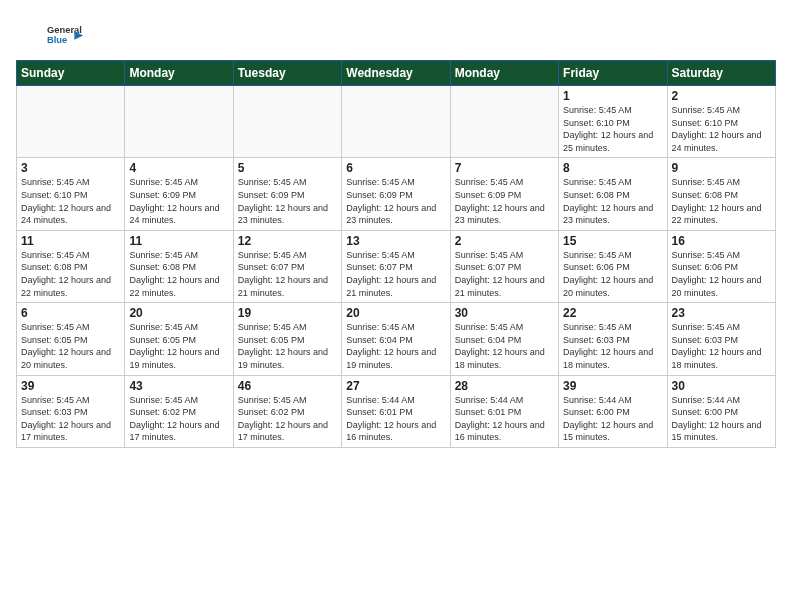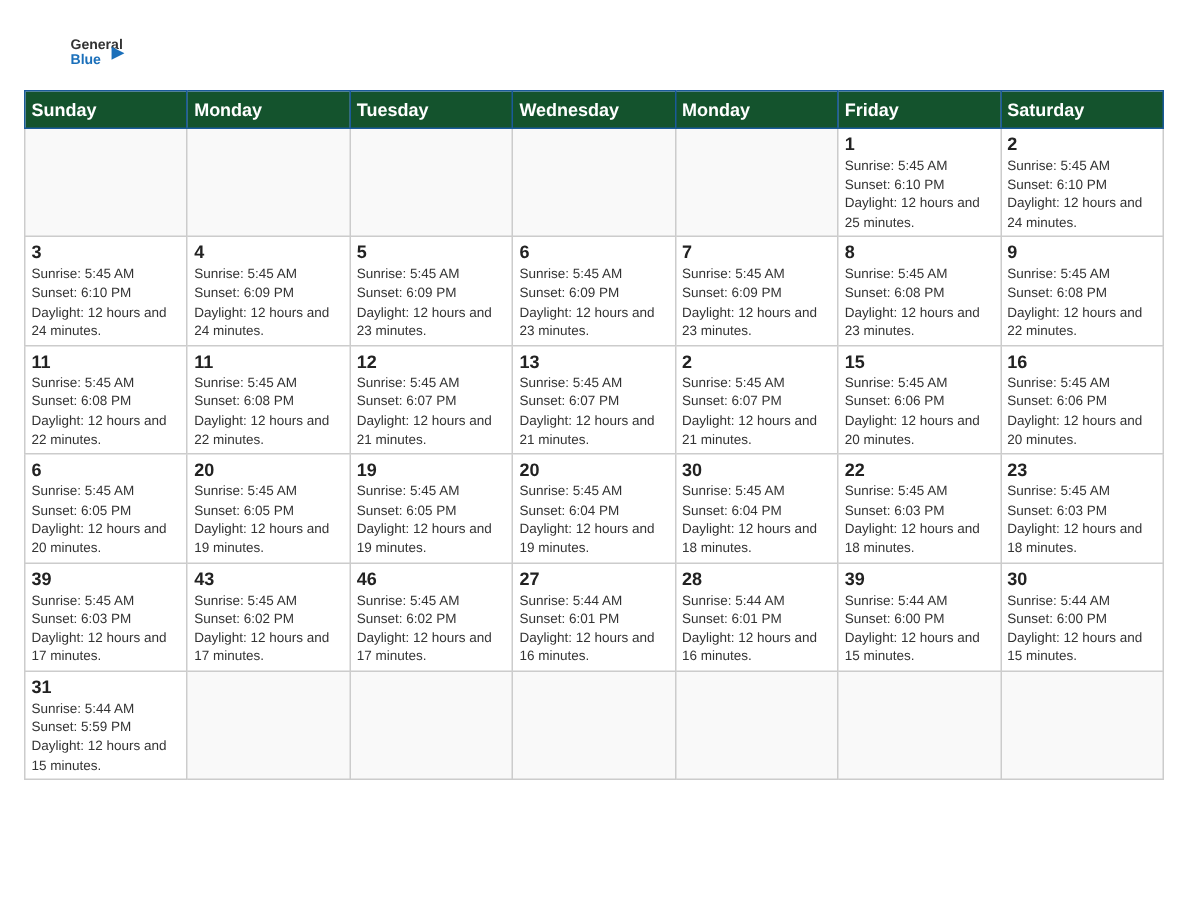--- a/index.html
+++ b/index.html
@@ -308,28 +308,14 @@
 Sunset: 6:00 PM
 Daylight: 12 hours and 15 minutes.</div>
         </td>
         <td>
           <span class="day-number">30</span>
           <div class="day-info">Sunrise: 5:44 AM
 Sunset: 6:00 PM
 Daylight: 12 hours and 15 minutes.</div>
         </td>
       </tr>
-      <tr class="last-row">
-        <td>
-          <span class="day-number">31</span>
-          <div class="day-info">Sunrise: 5:44 AM
-Sunset: 5:59 PM
-Daylight: 12 hours and 15 minutes.</div>
-        </td>
-        <td class="empty-cell"></td>
-        <td class="empty-cell"></td>
-        <td class="empty-cell"></td>
-        <td class="empty-cell"></td>
-        <td class="empty-cell"></td>
-        <td class="empty-cell"></td>
-      </tr>
     </tbody>
 </table>
 
 </body></html>

